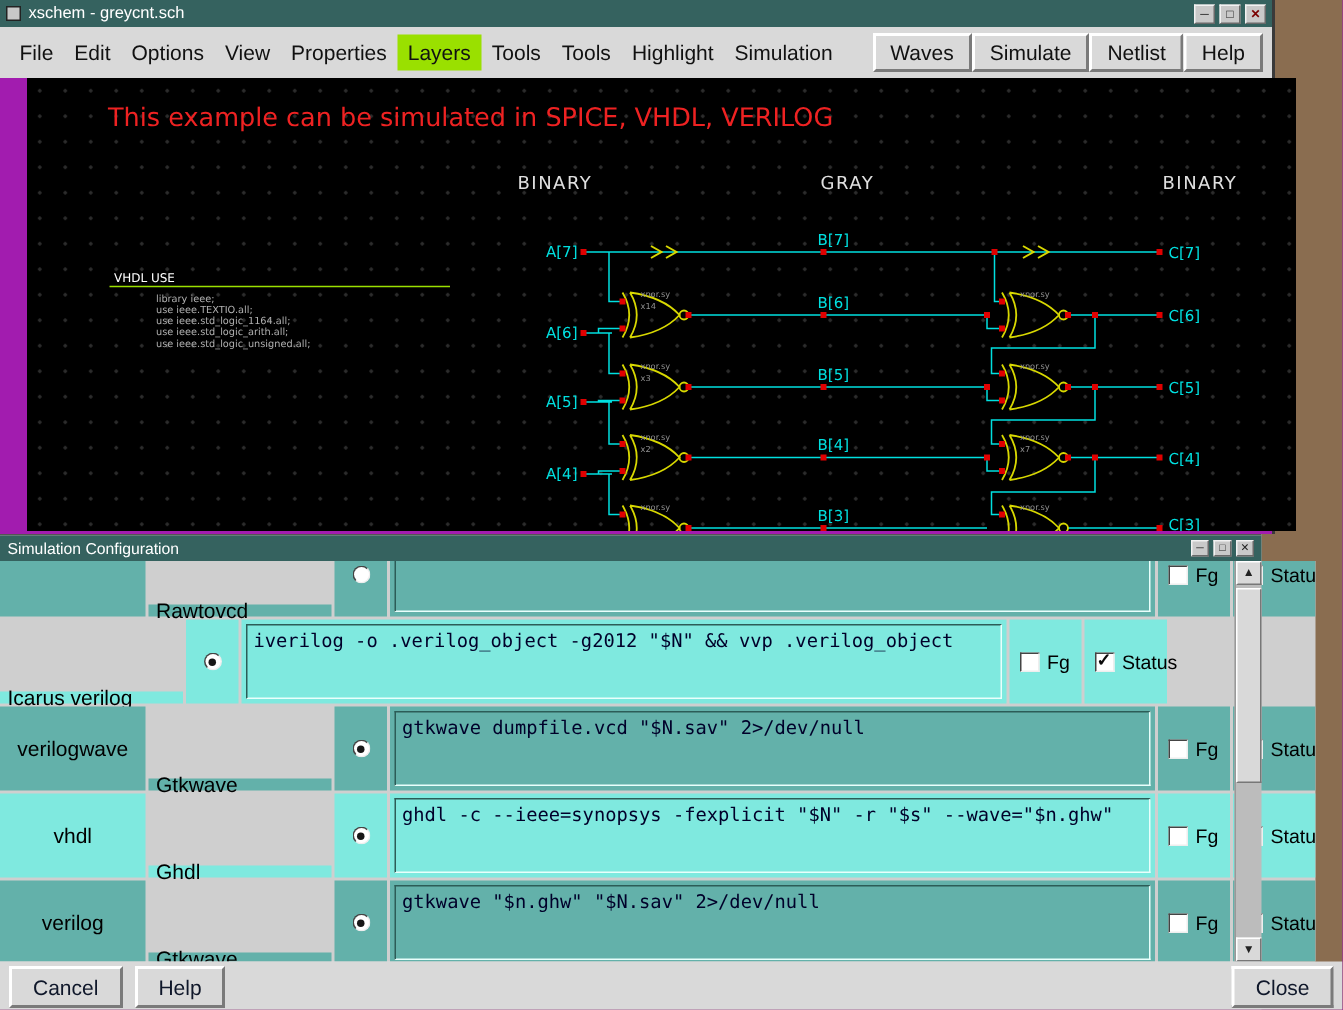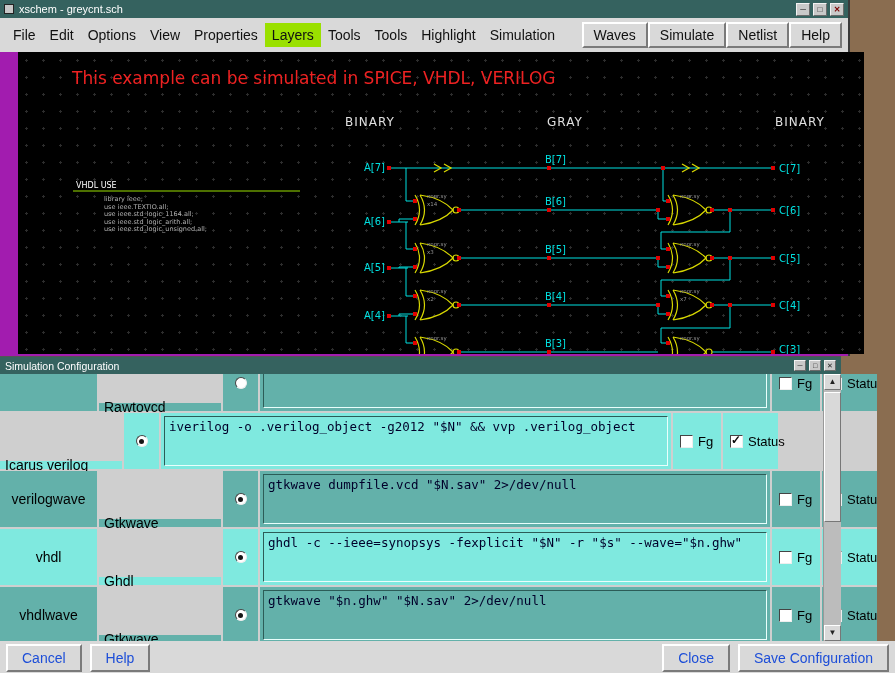--- a/index.html
+++ b/index.html
@@ -84,21 +84,21 @@
   .sb .arr { width:100%; height:16px; background:#d9d9d9; border:1px solid;
     border-color:#fff #777 #777 #fff; font-size:8px; color:#222;
     text-align:center; line-height:13px; }
   .sb .arr.down { position:absolute; bottom:0; }
   .sb .thumb { position:absolute; top:18px; left:0; width:17px; height:130px;
     background:#d9d9d9; border:1px solid; border-color:#fff #777 #777 #fff; }
 
   .footer { position:absolute; left:0; top:284px; width:895px; height:33px;
     display:flex; align-items:center; padding:0 6px; gap:8px; background:#d9d9d9; }
   .fbtn { padding:4px 14px; font-size:14px; background:#d9d9d9; border:2px solid;
-    border-color:#ffffff #7a7a7a #7a7a7a #ffffff; color:#1d4ed8; }
+    border-color:#ffffff #7a7a7a #7a7a7a #ffffff; color:#0f172a; }
   .spacer { flex:1; }
 </style>
 </head>
 <body>
 
 <div class="main-window">
   <div class="titlebar">
     <span class="wicon"></span>
     <span class="wtitle">xschem - greycnt.sch</span>
     <span class="wbtns">
@@ -325,21 +325,21 @@
         </div>
       <div class="cell c6">
           <span class="checkbox checked">
             <span class="mark">✓</span>
           </span>
           <span style="font-size:13px">Status</span>
         </div>
     </div>
 
     <div class="row row-dark" style="top:213px">
-      <div class="cell c1">vhdlwave</div>
+      <div class="cell c1">verilog</div>
       <div class="cell c2">Gtkwave</div>
       <div class="cell c3">
           <span class="radio checked">
             <span class="dot"></span>
           </span>
         </div>
       <div class="cell c4">
           <div class="entry">gtkwave "$n.ghw" "$N.sav" 2&gt;/dev/null</div>
         </div>
       <div class="cell c5">
@@ -358,15 +358,14 @@
     <div class="arr">▲</div>
     <div class="thumb"></div>
     <div class="arr down">▼</div>
   </div>
 
   <div class="footer">
     <div class="fbtn">Cancel</div>
     <div class="fbtn">Help</div>
     <div class="spacer"></div>
     <div class="fbtn">Close</div>
-    <div class="fbtn">Save Configuration</div>
   </div>
 </div>
 
 </body></html>

